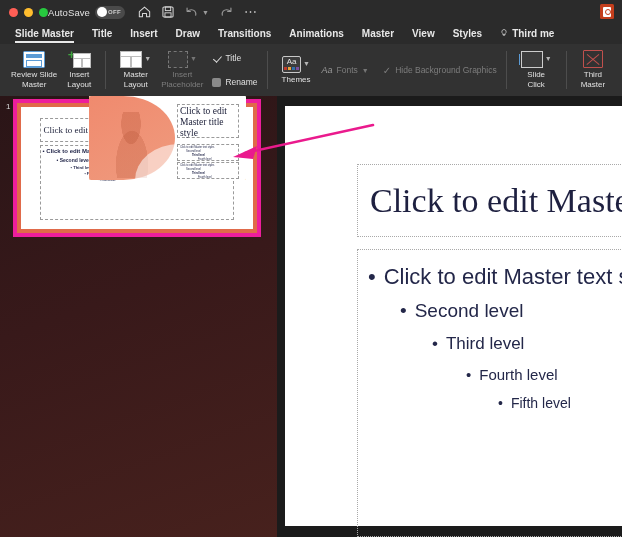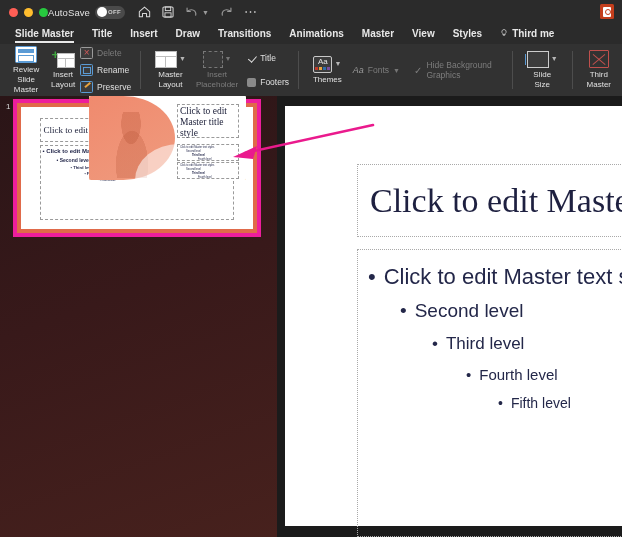--- a/index.html
+++ b/index.html
@@ -355,34 +355,20 @@
 Master</span>
       </div>
       <div class="ritem">
         <span class="icon-inslayout">
           <span class="plus">+</span>
           <span class="box"></span>
         </span>
         <span class="lbl">Insert
 Layout</span>
       </div>
-      <div class="rstack">
-        <div class="rsmall disabled">
-          <span class="micon del"></span>
-          <span>Delete</span>
-        </div>
-        <div class="rsmall">
-          <span class="micon ren"></span>
-          <span>Rename</span>
-        </div>
-        <div class="rsmall">
-          <span class="micon pre"></span>
-          <span>Preserve</span>
-        </div>
-      </div>
     </div>
 
     <div class="rsep"></div>
 
     <div class="rgroup">
       <div class="ritem">
         <span class="withchev">
           <span class="icon-masterlayout"></span>
           <span class="chevd">▼</span>
         </span>
@@ -397,21 +383,21 @@
         <span class="lbl">Insert
 Placeholder</span>
       </div>
       <div class="rstack" style="gap:9px;margin-left:4px">
         <div class="rsmall">
           <span class="cbox checked"></span>
           <span>Title</span>
         </div>
         <div class="rsmall">
           <span class="cbox filled"></span>
-          <span>Footers</span>
+          <span>Rename</span>
         </div>
       </div>
     </div>
 
     <div class="rsep"></div>
 
     <div class="rgroup">
       <div class="ritem">
         <span class="withchev">
           <span class="icon-themes">
@@ -445,21 +431,21 @@
 
     <div class="rsep"></div>
 
     <div class="rgroup">
       <div class="ritem">
         <span class="withchev">
           <span class="icon-slidesize"></span>
           <span class="chevd">▼</span>
         </span>
         <span class="lbl">Slide
-Size</span>
+Click</span>
       </div>
     </div>
 
     <div class="rsep"></div>
 
     <div class="rgroup">
       <div class="ritem">
         <span class="icon-closemaster"></span>
         <span class="lbl">Third
 Master</span>

